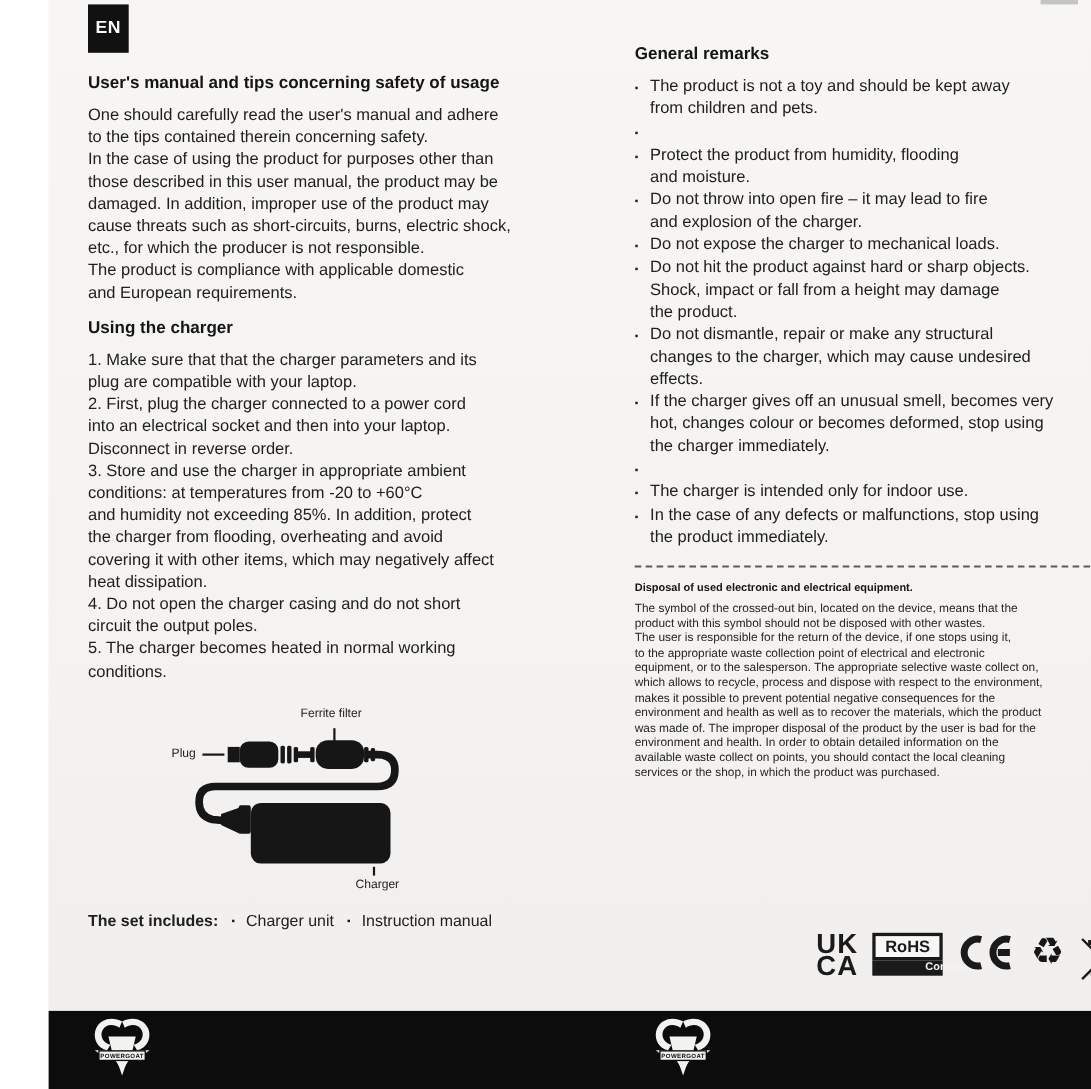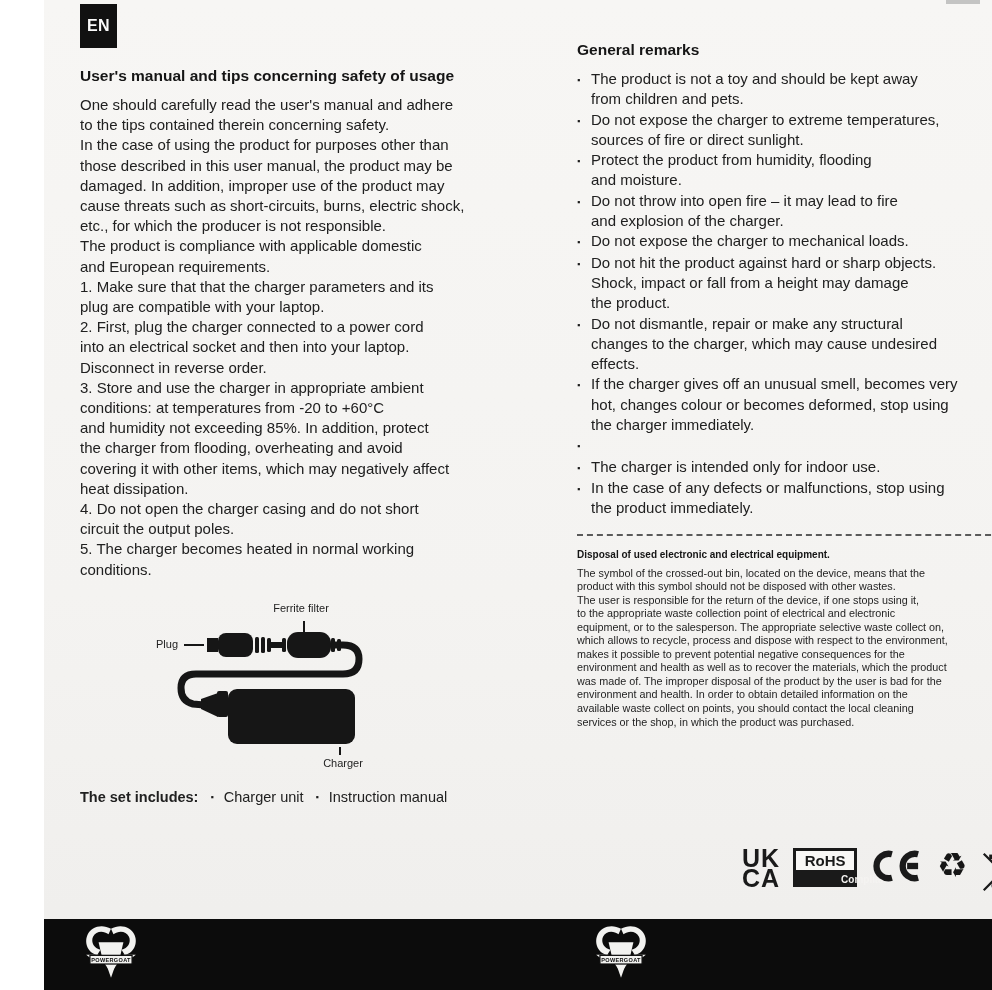--- a/index.html
+++ b/index.html
@@ -73,20 +73,21 @@
     <p class="body">One should carefully read the user's manual and adhere
 to the tips contained therein concerning safety.
 In the case of using the product for purposes other than
 those described in this user manual, the product may be
 damaged. In addition, improper use of the product may
 cause threats such as short-circuits, burns, electric shock,
 etc., for which the producer is not responsible.
 The product is compliance with applicable domestic
 and European requirements.</p>
 
+    <h2 class="h-using">Using the charger</h2>
     <p class="body">1. Make sure that that the charger parameters and its
 plug are compatible with your laptop.
 2. First, plug the charger connected to a power cord
 into an electrical socket and then into your laptop.
 Disconnect in reverse order.
 3. Store and use the charger in appropriate ambient
 conditions: at temperatures from -20 to +60°C
 and humidity not exceeding 85%. In addition, protect
 the charger from flooding, overheating and avoid
 covering it with other items, which may negatively affect
@@ -147,22 +148,20 @@
   <section class="col-right">
     <h2>General remarks</h2>
     <ul class="bullets">
       <li>
           <span class="bm">▪</span>
           <span class="bt">The product is not a toy and should be kept away
 from children and pets.</span>
         </li>
       <li>
           <span class="bm">▪</span>
-          <span class="bt">Do not expose the charger to extreme temperatures,
-sources of fire or direct sunlight.</span>
         </li>
       <li>
           <span class="bm">▪</span>
           <span class="bt">Protect the product from humidity, flooding
 and moisture.</span>
         </li>
       <li>
           <span class="bm">▪</span>
           <span class="bt">Do not throw into open fire – it may lead to fire
 and explosion of the charger.</span>

